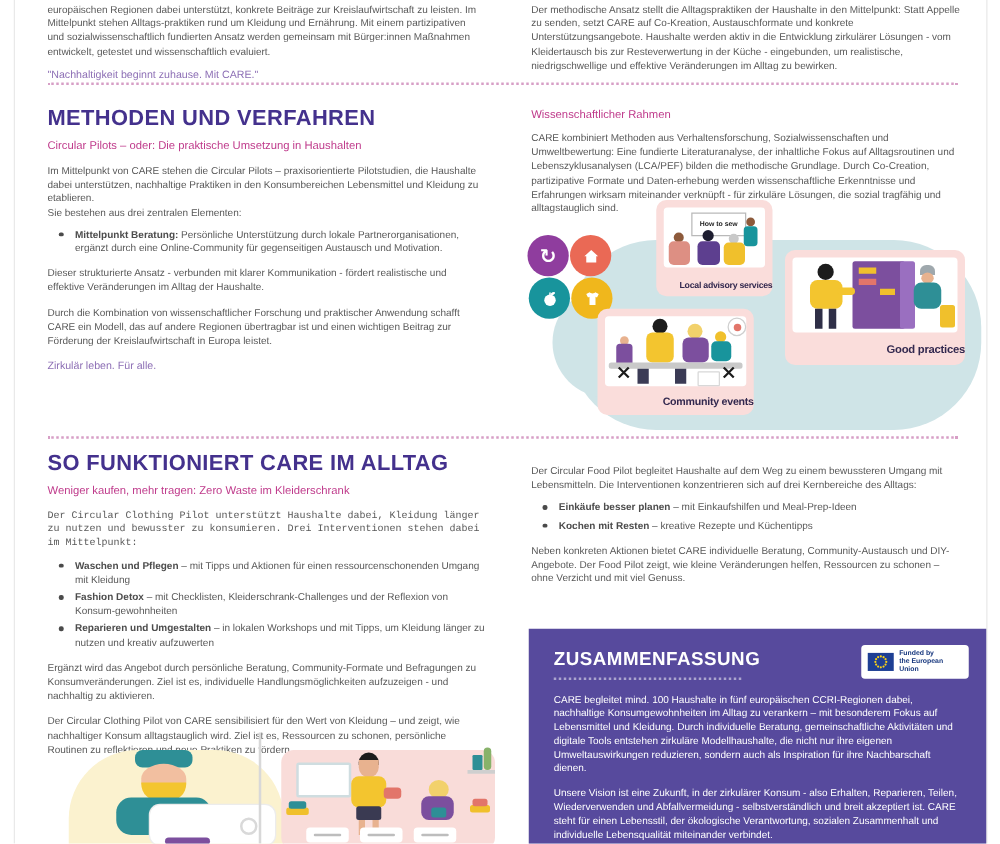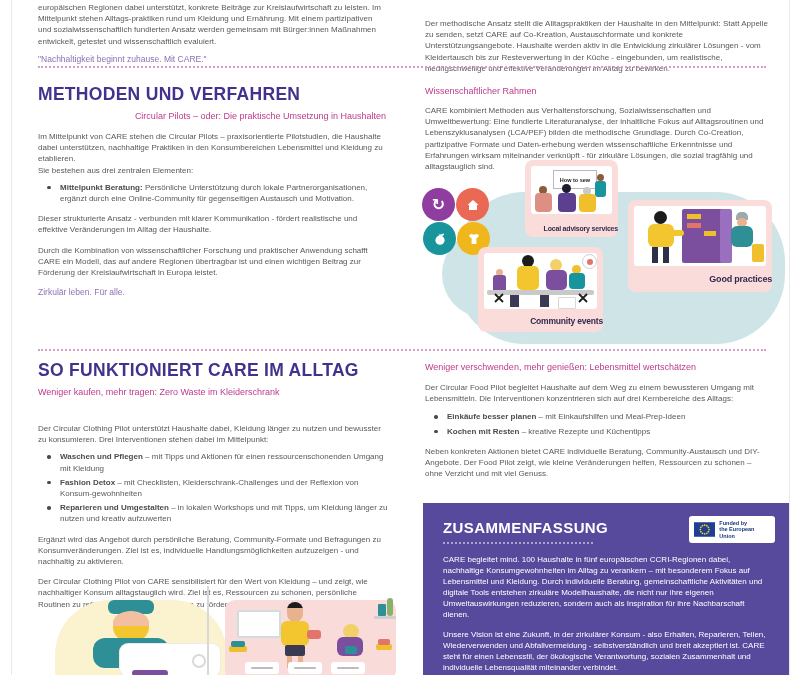--- a/index.html
+++ b/index.html
@@ -42,29 +42,29 @@
 <body>
 
 <div class="page">
   <div class="edge" style="left:11px;"></div>
   <div class="edge" style="left:789px;"></div>
 
   <div class="col" style="left:38px;top:2px;width:348px;">
     <p class="bodytx">europäischen Regionen dabei unterstützt, konkrete Beiträge zur Kreislaufwirtschaft zu leisten. Im Mittelpunkt stehen Alltags-praktiken rund um Kleidung und Ernährung. Mit einem partizipativen und sozialwissenschaftlich fundierten Ansatz werden gemeinsam mit Bürger:innen Maßnahmen entwickelt, getestet und wissenschaftlich evaluiert.</p>
     <p class="accent" style="margin-top:7px;">"Nachhaltigkeit beginnt zuhause. Mit CARE."</p>
   </div>
-  <div class="col" style="left:425px;top:18px;width:345px;">
+  <div class="col" style="left:425px;top:2px;width:345px;">
     <p class="bodytx">Der methodische Ansatz stellt die Alltagspraktiken der Haushalte in den Mittelpunkt: Statt Appelle zu senden, setzt CARE auf Co-Kreation, Austauschformate und konkrete Unterstützungsangebote. Haushalte werden aktiv in die Entwicklung zirkulärer Lösungen - vom Kleidertausch bis zur Resteverwertung in der Küche - eingebunden, um realistische, niedrigschwellige und effektive Veränderungen im Alltag zu bewirken.</p>
   </div>
 
   <div class="divider" style="top:66px;"></div>
 
   <div class="col" style="left:38px;top:84px;width:348px;">
     <div class="h-main">METHODEN UND VERFAHREN</div>
-    <div class="h-pink" style="margin-top:7px;text-align:right;">Circular Pilots – oder: Die praktische Umsetzung in Haushalten</div>
+    <div class="h-pink" style="margin-top:7px;">Circular Pilots – oder: Die praktische Umsetzung in Haushalten</div>
     <p class="bodytx" style="margin-top:9px;">Im Mittelpunkt von CARE stehen die Circular Pilots – praxisorientierte Pilotstudien, die Haushalte dabei unterstützen, nachhaltige Praktiken in den Konsumbereichen Lebensmittel und Kleidung zu etablieren.</p>
     <p class="bodytx">Sie bestehen aus drei zentralen Elementen:</p>
     <div style="margin-top:6px;">
       <div class="bullet bodytx"><b>Mittelpunkt Beratung:</b><span> Persönliche Unterstützung durch lokale Partnerorganisationen, ergänzt durch eine Online-Community für gegenseitigen Austausch und Motivation.</span></div>
     </div>
     <p class="bodytx" style="margin-top:9px;">Dieser strukturierte Ansatz - verbunden mit klarer Kommunikation - fördert realistische und effektive Veränderungen im Alltag der Haushalte.</p>
     <p class="bodytx" style="margin-top:9px;">Durch die Kombination von wissenschaftlicher Forschung und praktischer Anwendung schafft CARE ein Modell, das auf andere Regionen übertragbar ist und einen wichtigen Beitrag zur Förderung der Kreislaufwirtschaft in Europa leistet.</p>
     <p class="accent" style="margin-top:9px;">Zirkulär leben. Für alle.</p>
   </div>
 
@@ -161,32 +161,31 @@
       </div>
       <div class="card-label" style="bottom:6px;font-size:8.5px;">Community events</div>
     </div>
   </div>
 
   <div class="divider" style="top:349px;"></div>
 
   <div class="col" style="left:38px;top:360px;width:350px;">
     <div class="h-main">SO FUNKTIONIERT CARE IM ALLTAG</div>
     <div class="h-pink" style="margin-top:7px;">Weniger kaufen, mehr tragen: Zero Waste im Kleiderschrank</div>
-    <p class="bodytx" style="margin-top:25px;">Der Circular Clothing Pilot unterstützt Haushalte dabei, Kleidung länger zu nutzen und bewusster zu konsumieren. Drei Interventionen stehen dabei im Mittelpunkt:</p>
+    <p class="bodytx" style="margin-top:9px;font-family:Liberation Mono, monospace;">Der Circular Clothing Pilot unterstützt Haushalte dabei, Kleidung länger zu nutzen und bewusster zu konsumieren. Drei Interventionen stehen dabei im Mittelpunkt:</p>
     <div style="margin-top:6px;">
       <div class="bullet bodytx"><b>Waschen und Pflegen</b><span> – mit Tipps und Aktionen für einen ressourcenschonenden Umgang mit Kleidung</span></div>
       <div class="bullet bodytx"><b>Fashion Detox</b><span> – mit Checklisten, Kleiderschrank-Challenges und der Reflexion von Konsum-gewohnheiten</span></div>
       <div class="bullet bodytx"><b>Reparieren und Umgestalten</b><span> – in lokalen Workshops und mit Tipps, um Kleidung länger zu nutzen und kreativ aufzuwerten</span></div>
     </div>
     <p class="bodytx" style="margin-top:9px;">Ergänzt wird das Angebot durch persönliche Beratung, Community-Formate und Befragungen zu Konsumveränderungen. Ziel ist es, individuelle Handlungsmöglichkeiten aufzuzeigen - und nachhaltig zu aktivieren.</p>
     <p class="bodytx" style="margin-top:9px;">Der Circular Clothing Pilot von CARE sensibilisiert für den Wert von Kleidung – und zeigt, wie nachhaltiger Konsum alltagstauglich wird. Ziel ist es, Ressourcen zu schonen, persönliche Routinen zu reflektieren und neue Praktiken zu fördern.</p>
   </div>
 
   <div class="col" style="left:425px;top:362px;width:345px;">
-    <div class="h-pink">Weniger verschwenden, mehr genießen: Lebensmittel wertschätzen</div>
     <p class="bodytx" style="margin-top:9px;">Der Circular Food Pilot begleitet Haushalte auf dem Weg zu einem bewussteren Umgang mit Lebensmitteln. Die Interventionen konzentrieren sich auf drei Kernbereiche des Alltags:</p>
     <div style="margin-top:7px;">
       <div class="bullet bodytx"><b>Einkäufe besser planen</b><span> – mit Einkaufshilfen und Meal-Prep-Ideen</span></div>
       <div class="bullet bodytx"><b>Kochen mit Resten</b><span> – kreative Rezepte und Küchentipps</span></div>
     </div>
     <p class="bodytx" style="margin-top:9px;">Neben konkreten Aktionen bietet CARE individuelle Beratung, Community-Austausch und DIY-Angebote. Der Food Pilot zeigt, wie kleine Veränderungen helfen, Ressourcen zu schonen – ohne Verzicht und mit viel Genuss.</p>
   </div>
 
   <div class="bottom-illus">
     <div class="shape" style="left:15px;top:14px;width:172px;height:90px;background:#fbf2cf;border-radius:55px 55px 8px 8px;"></div>

